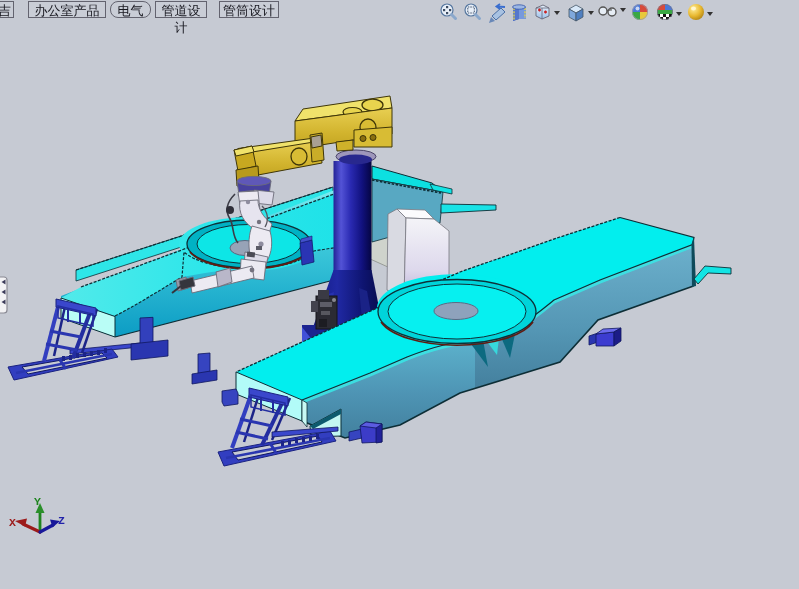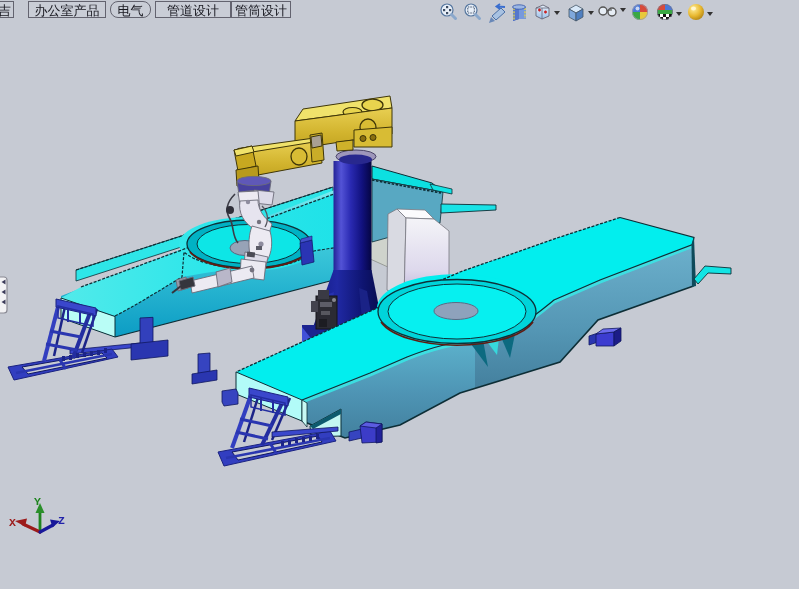--- a/index.html
+++ b/index.html
@@ -283,22 +283,22 @@
       <polygon points="60,521 50,519.5 52.5,527.5" fill="#18189a"></polygon>
       <text x="34" y="505" font-family="Liberation Mono,monospace" font-size="11.5" font-weight="bold" fill="#1e841e">Y</text>
       <text x="9" y="526" font-family="Liberation Mono,monospace" font-size="11.5" font-weight="bold" fill="#9c1a1a">X</text>
       <text x="58" y="524" font-family="Liberation Mono,monospace" font-size="11.5" font-weight="bold" fill="#2222aa">Z</text>
     </g>
   </svg>
 
   <div class="tab" style="left:-26px;width:40px;text-align:right;padding-right:2px;">吉</div>
   <div class="tab" style="left:28px;width:78px;">办公室产品</div>
   <div class="tab" style="left:110px;width:41px;border-radius:8px;">电气</div>
-  <div class="tab" style="left:155px;width:76px;">管道设计</div>
-  <div class="tab" style="left:219px;width:60px;margin-left:12px;">管筒设计</div>
+  <div class="tab" style="left:155px;width:52px;">管道设计</div>
+  <div class="tab" style="left:219px;width:60px;">管筒设计</div>
 
   <svg width="300" height="26" viewBox="0 0 300 26" style="position:absolute;left:436px;top:0">
     <defs>
       <linearGradient id="cubeTop" x1="0" y1="0" x2="0" y2="1">
         <stop offset="0" stop-color="#e8f2fc"></stop>
           <stop offset="1" stop-color="#9cc0e8"></stop>
       </linearGradient>
     </defs>
 
     <g transform="translate(4,3)">

